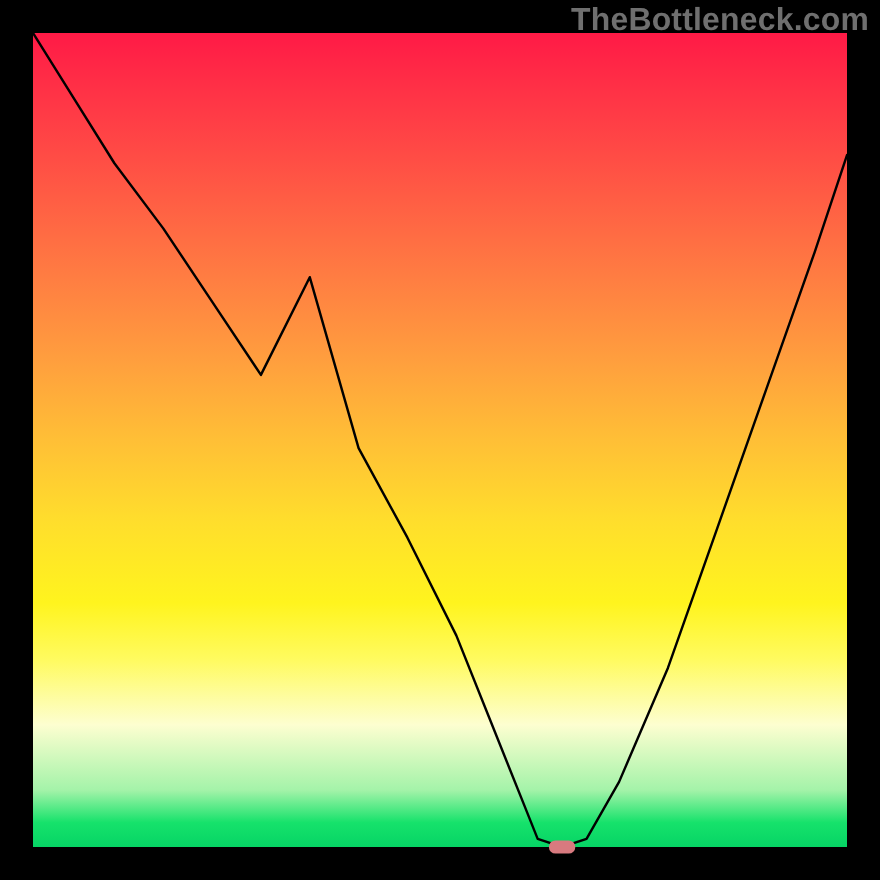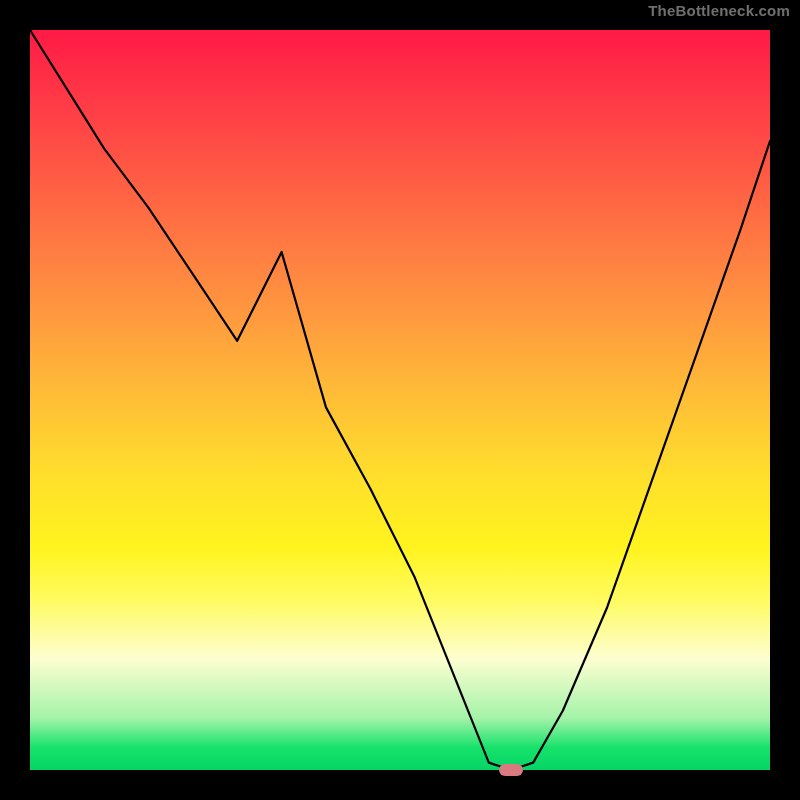--- a/index.html
+++ b/index.html
@@ -15,21 +15,21 @@
     position: relative;
     width: 800px;
     height: 800px;
     background: #000;
   }
   .watermark {
     position: absolute;
     top: 2px;
     right: 10px;
     color: #6f6f6f;
-    font-size: 15px;
+    font-size: 29px;
     font-weight: 600;
     letter-spacing: 0.2px;
     user-select: none;
   }
   .plot-area {
     position: absolute;
     left: 30px;
     top: 30px;
     width: 740px;
     height: 740px;

